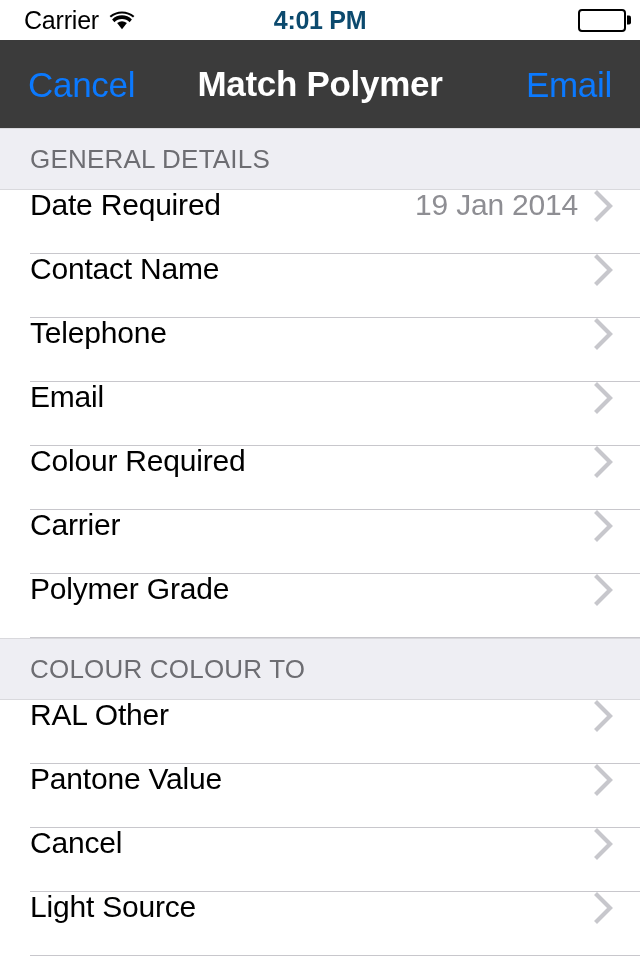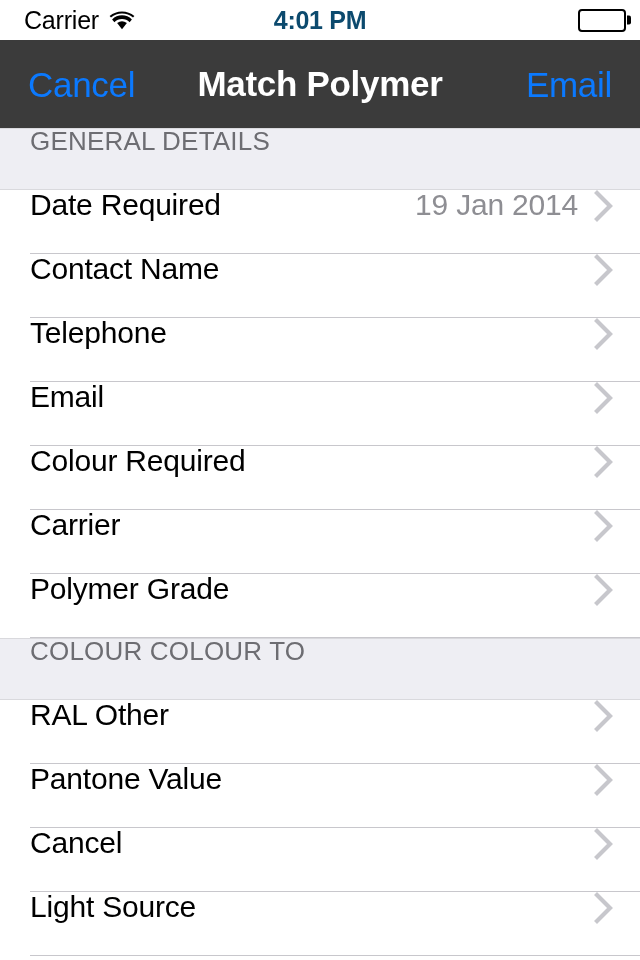--- a/index.html
+++ b/index.html
@@ -148,21 +148,21 @@
 
   
   .table {
     background: #ffffff;
   }
 
   .section-header {
     height: 62px;
     background: #eeeef3;
     display: flex;
-    align-items: flex-start;
+    align-items: center;
     padding: 0 30px;
     border-bottom: 1px solid #d9d9dd;
     position: relative;
   }
   .section-header::before {
     content: "";
     position: absolute;
     left: 0;
     right: 0;
     top: 0;

